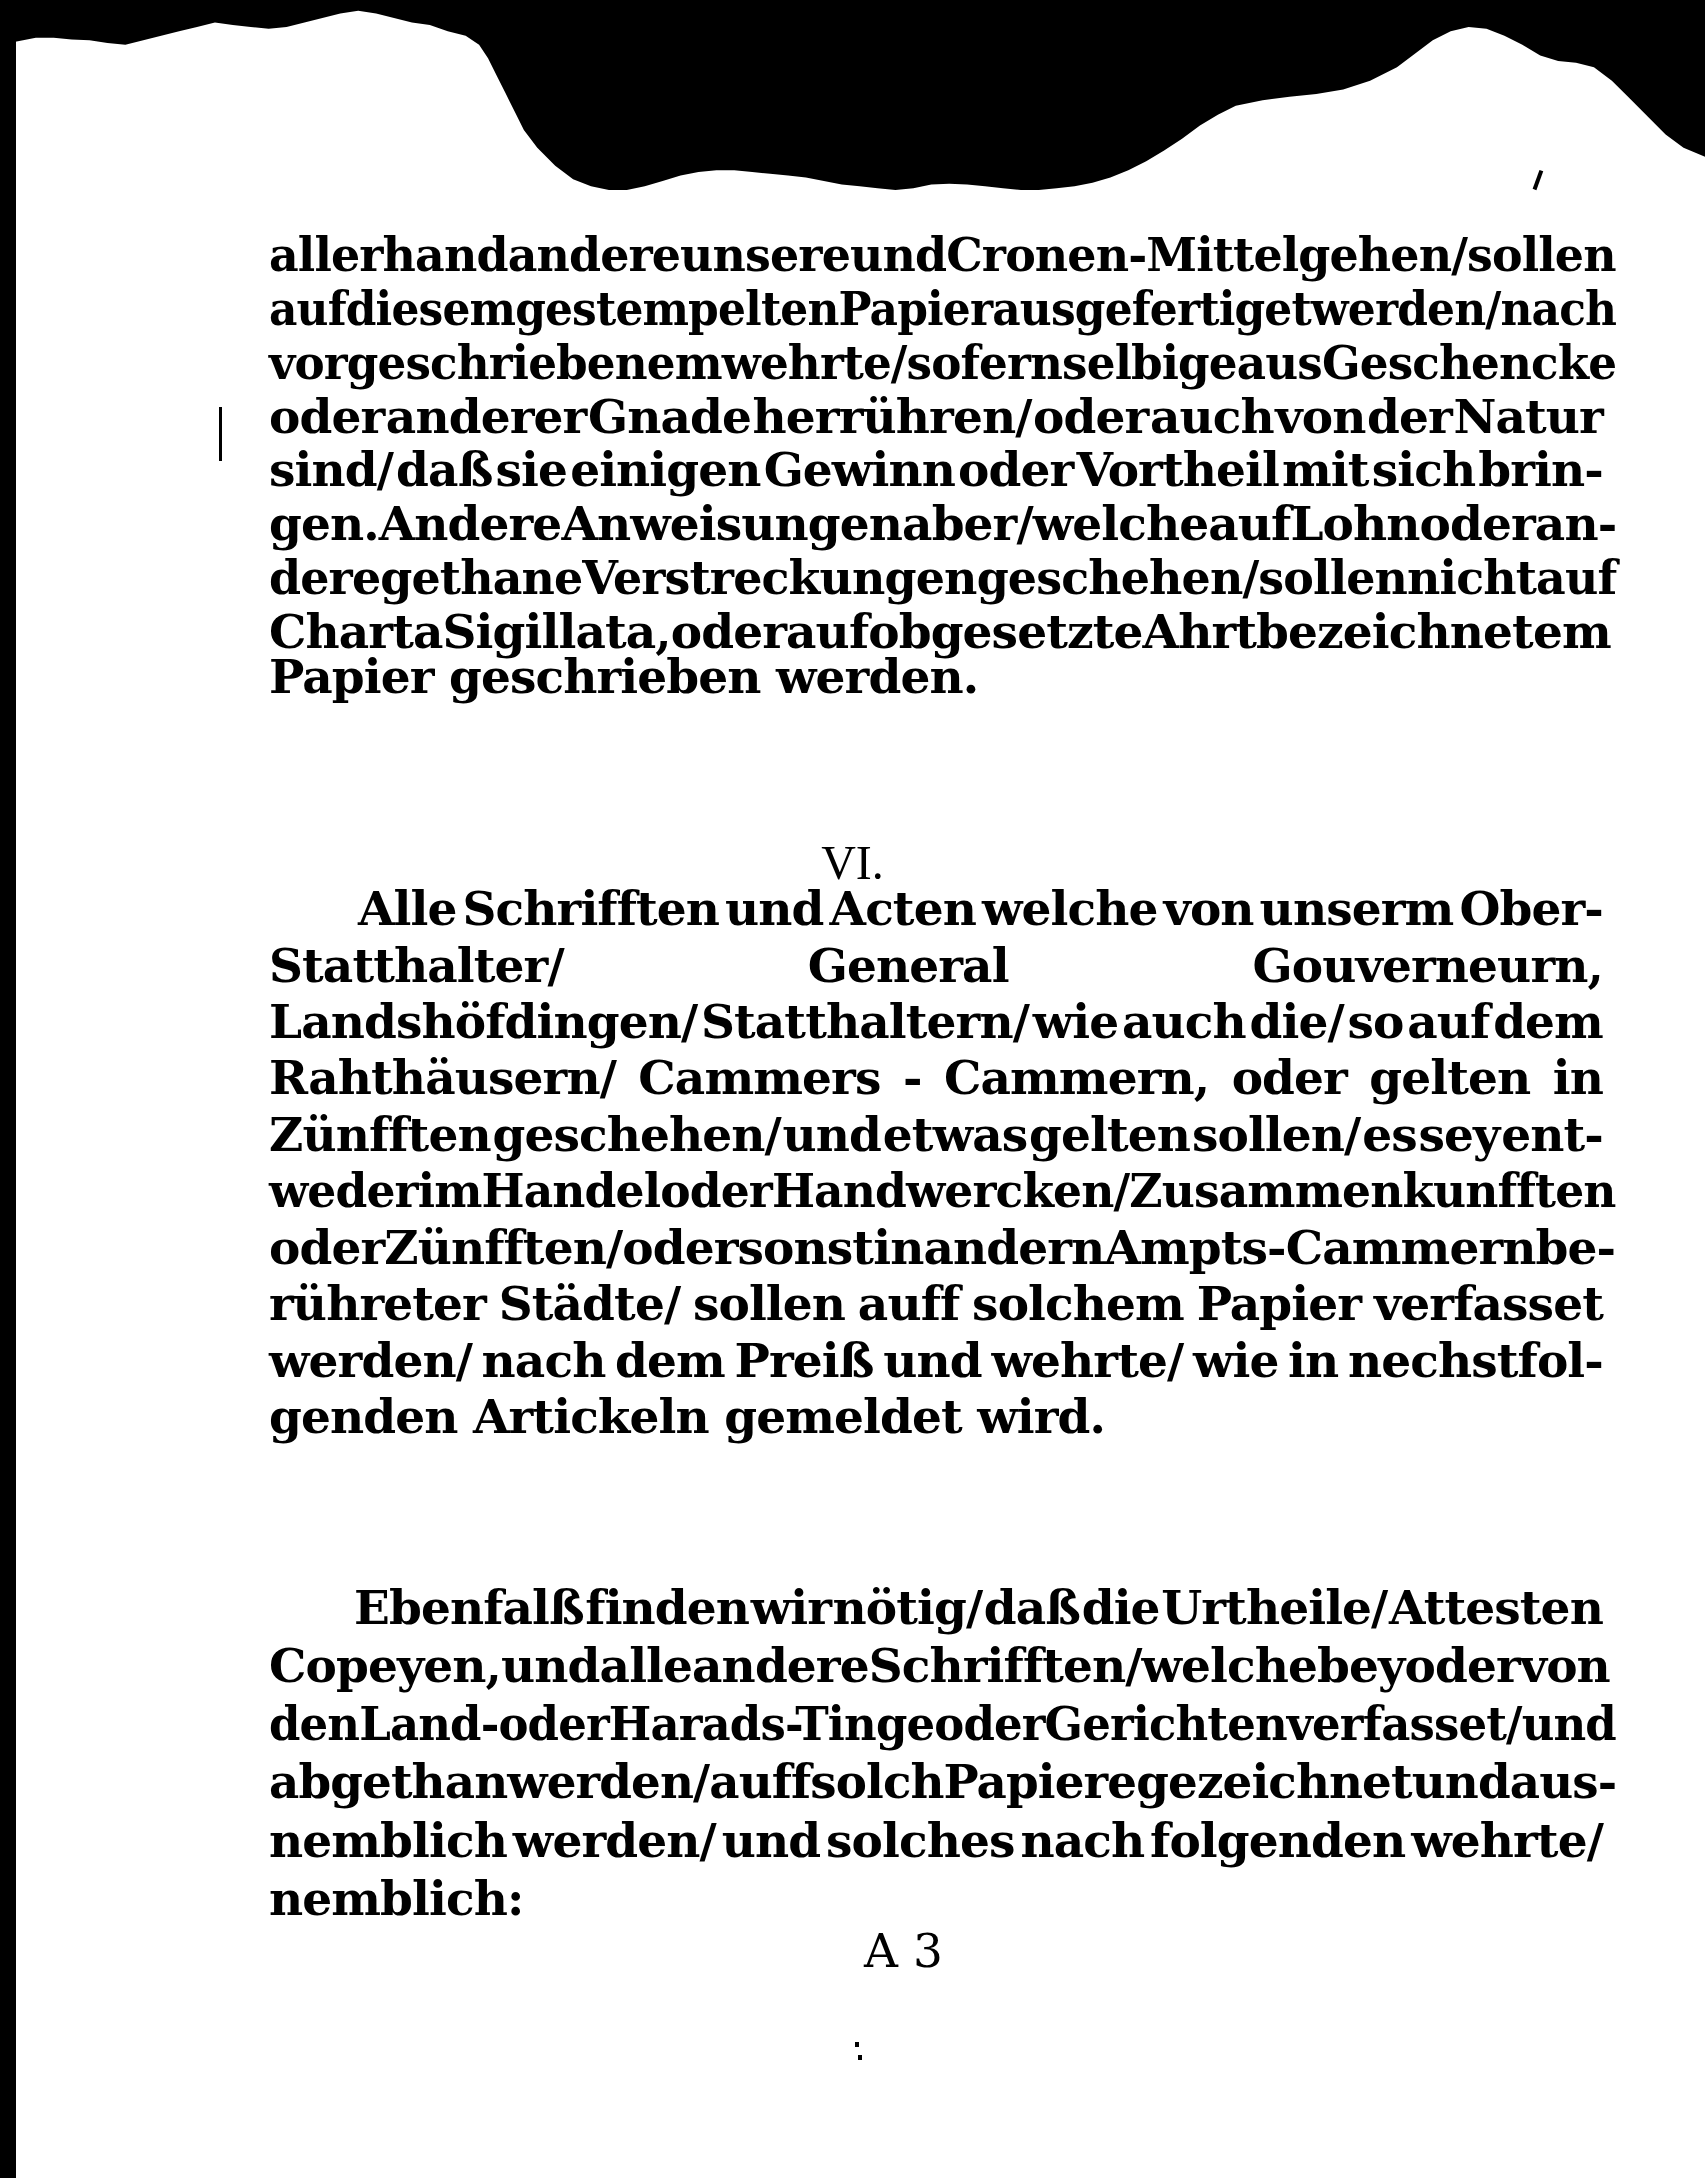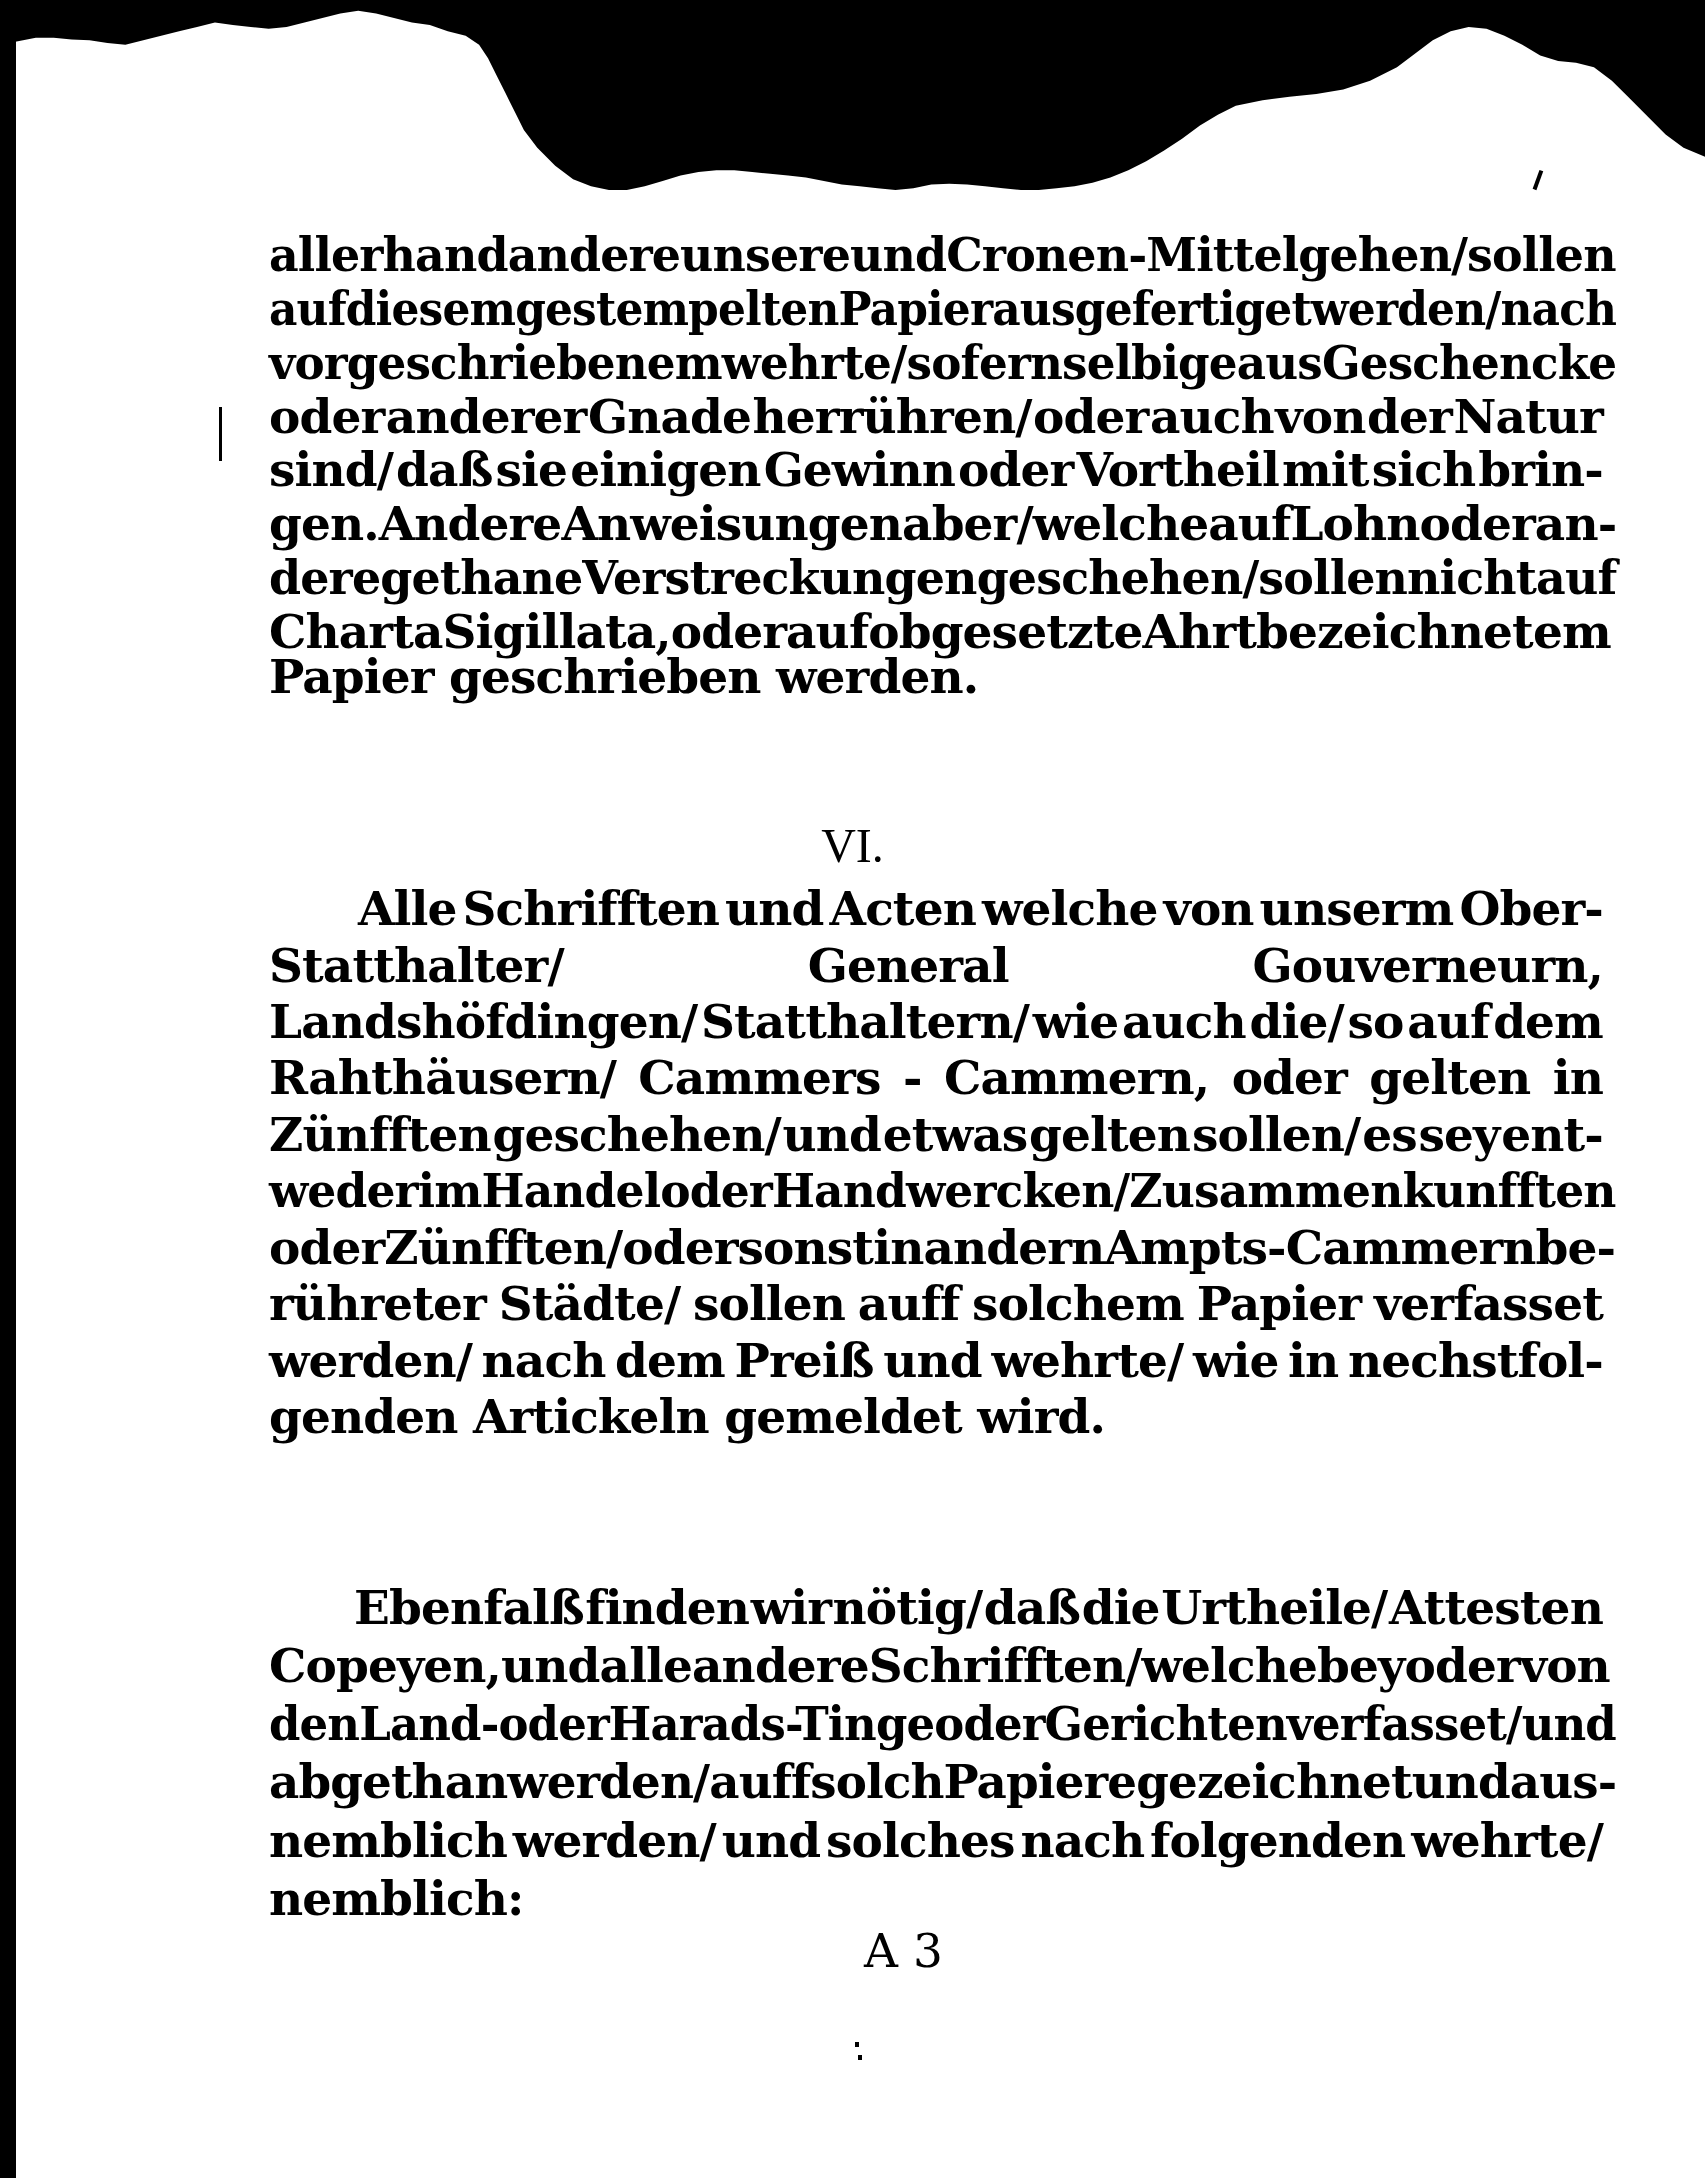--- a/index.html
+++ b/index.html
@@ -7,21 +7,21 @@
          font-family:"DejaVu Serif", serif; color:#000; }
   .page { position:absolute; left:0; top:0; width:1705px; height:1610px;padding-left:18px; }
   .left-edge { position:absolute; left:0; top:36px; width:16px; height:2142px; background:#000; }
   .torn { position:absolute; left:0; top:0; width:1705px; height:215px; }
   .line { position:absolute; left:269px; width:1334px; height:54px; line-height:54px;
           font-size:47px; font-weight:bold; white-space:nowrap; letter-spacing:-0.9px;
           transform-origin:left center; display:flex; justify-content:space-between; }
   .line.last { justify-content:flex-start; }
   .line span.w { display:inline-block; }
   .numeral { position:absolute; left:0; width:1705px; text-align:center; font-size:48px;
-             font-family:"Liberation Serif", serif; line-height:54px; }
+             font-family:"Liberation Serif", serif; line-height:54px;margin-top:17px; }
   .sig { position:absolute; top:1924px; left:864px; font-size:47px; font-weight:normal; line-height:54px; }
   .speck { position:absolute; background:#000; }
 </style>
 </head>
 <body>
 
 <div class="page">
 
   <div class="left-edge"></div>
 

